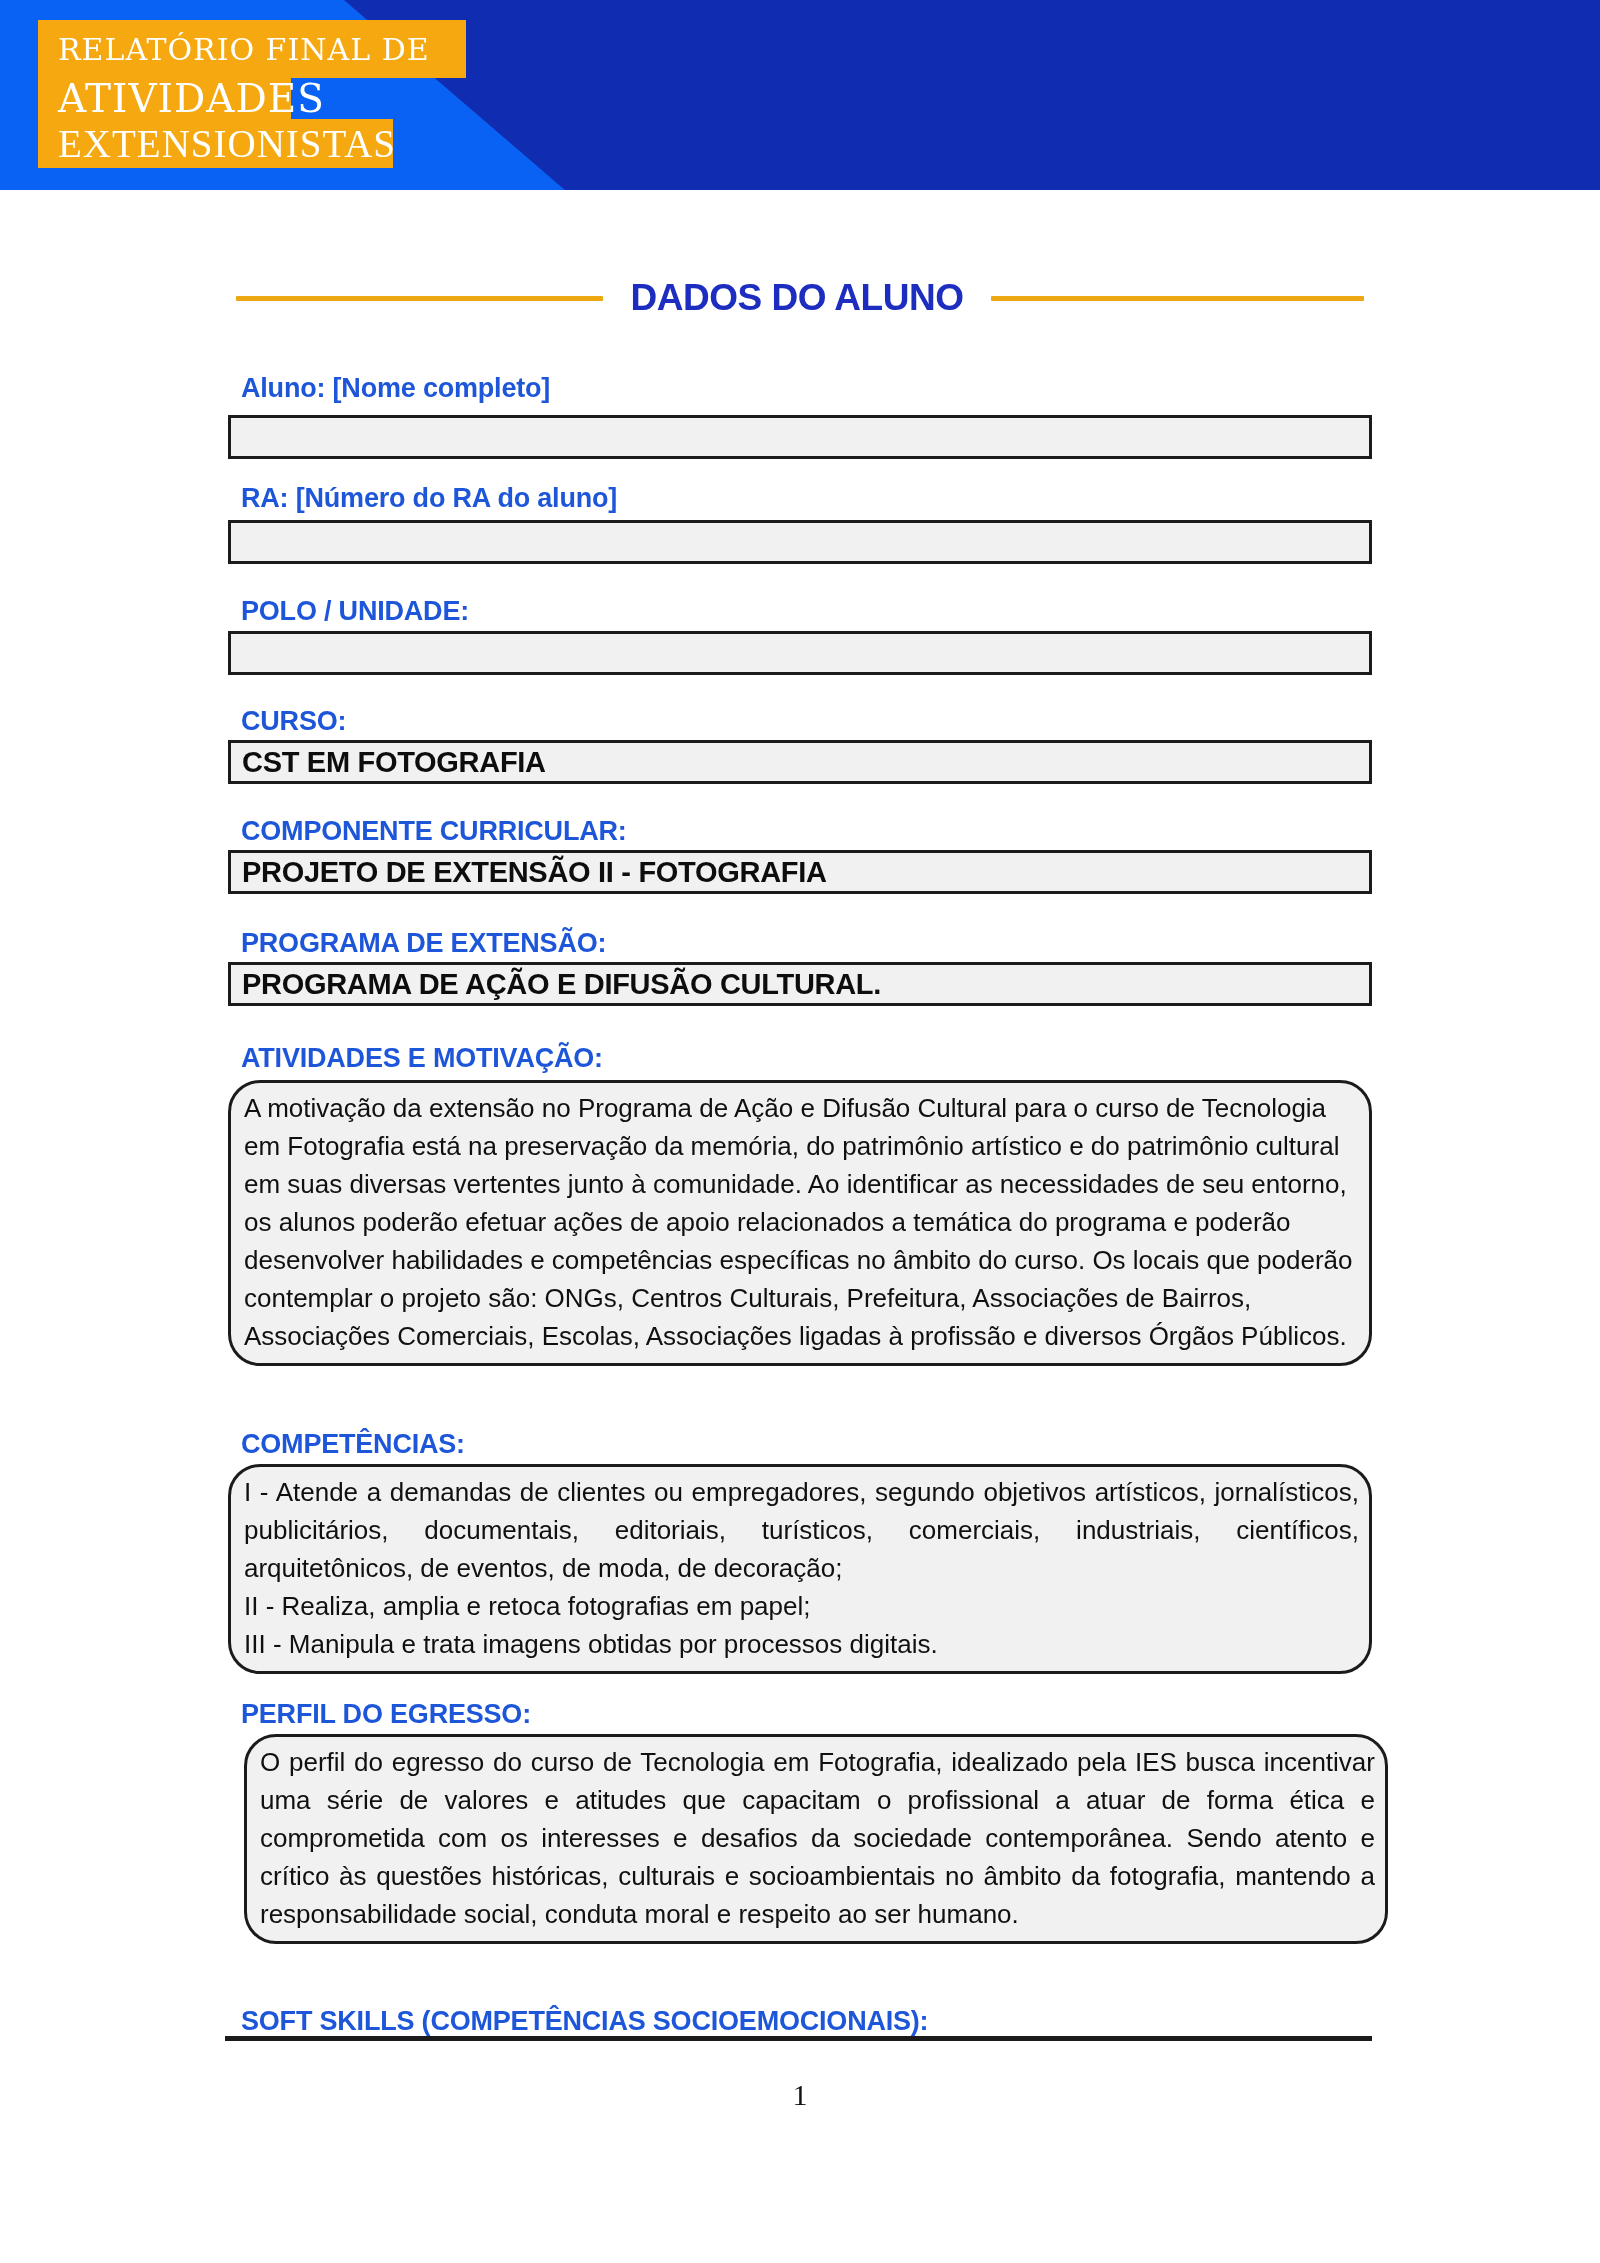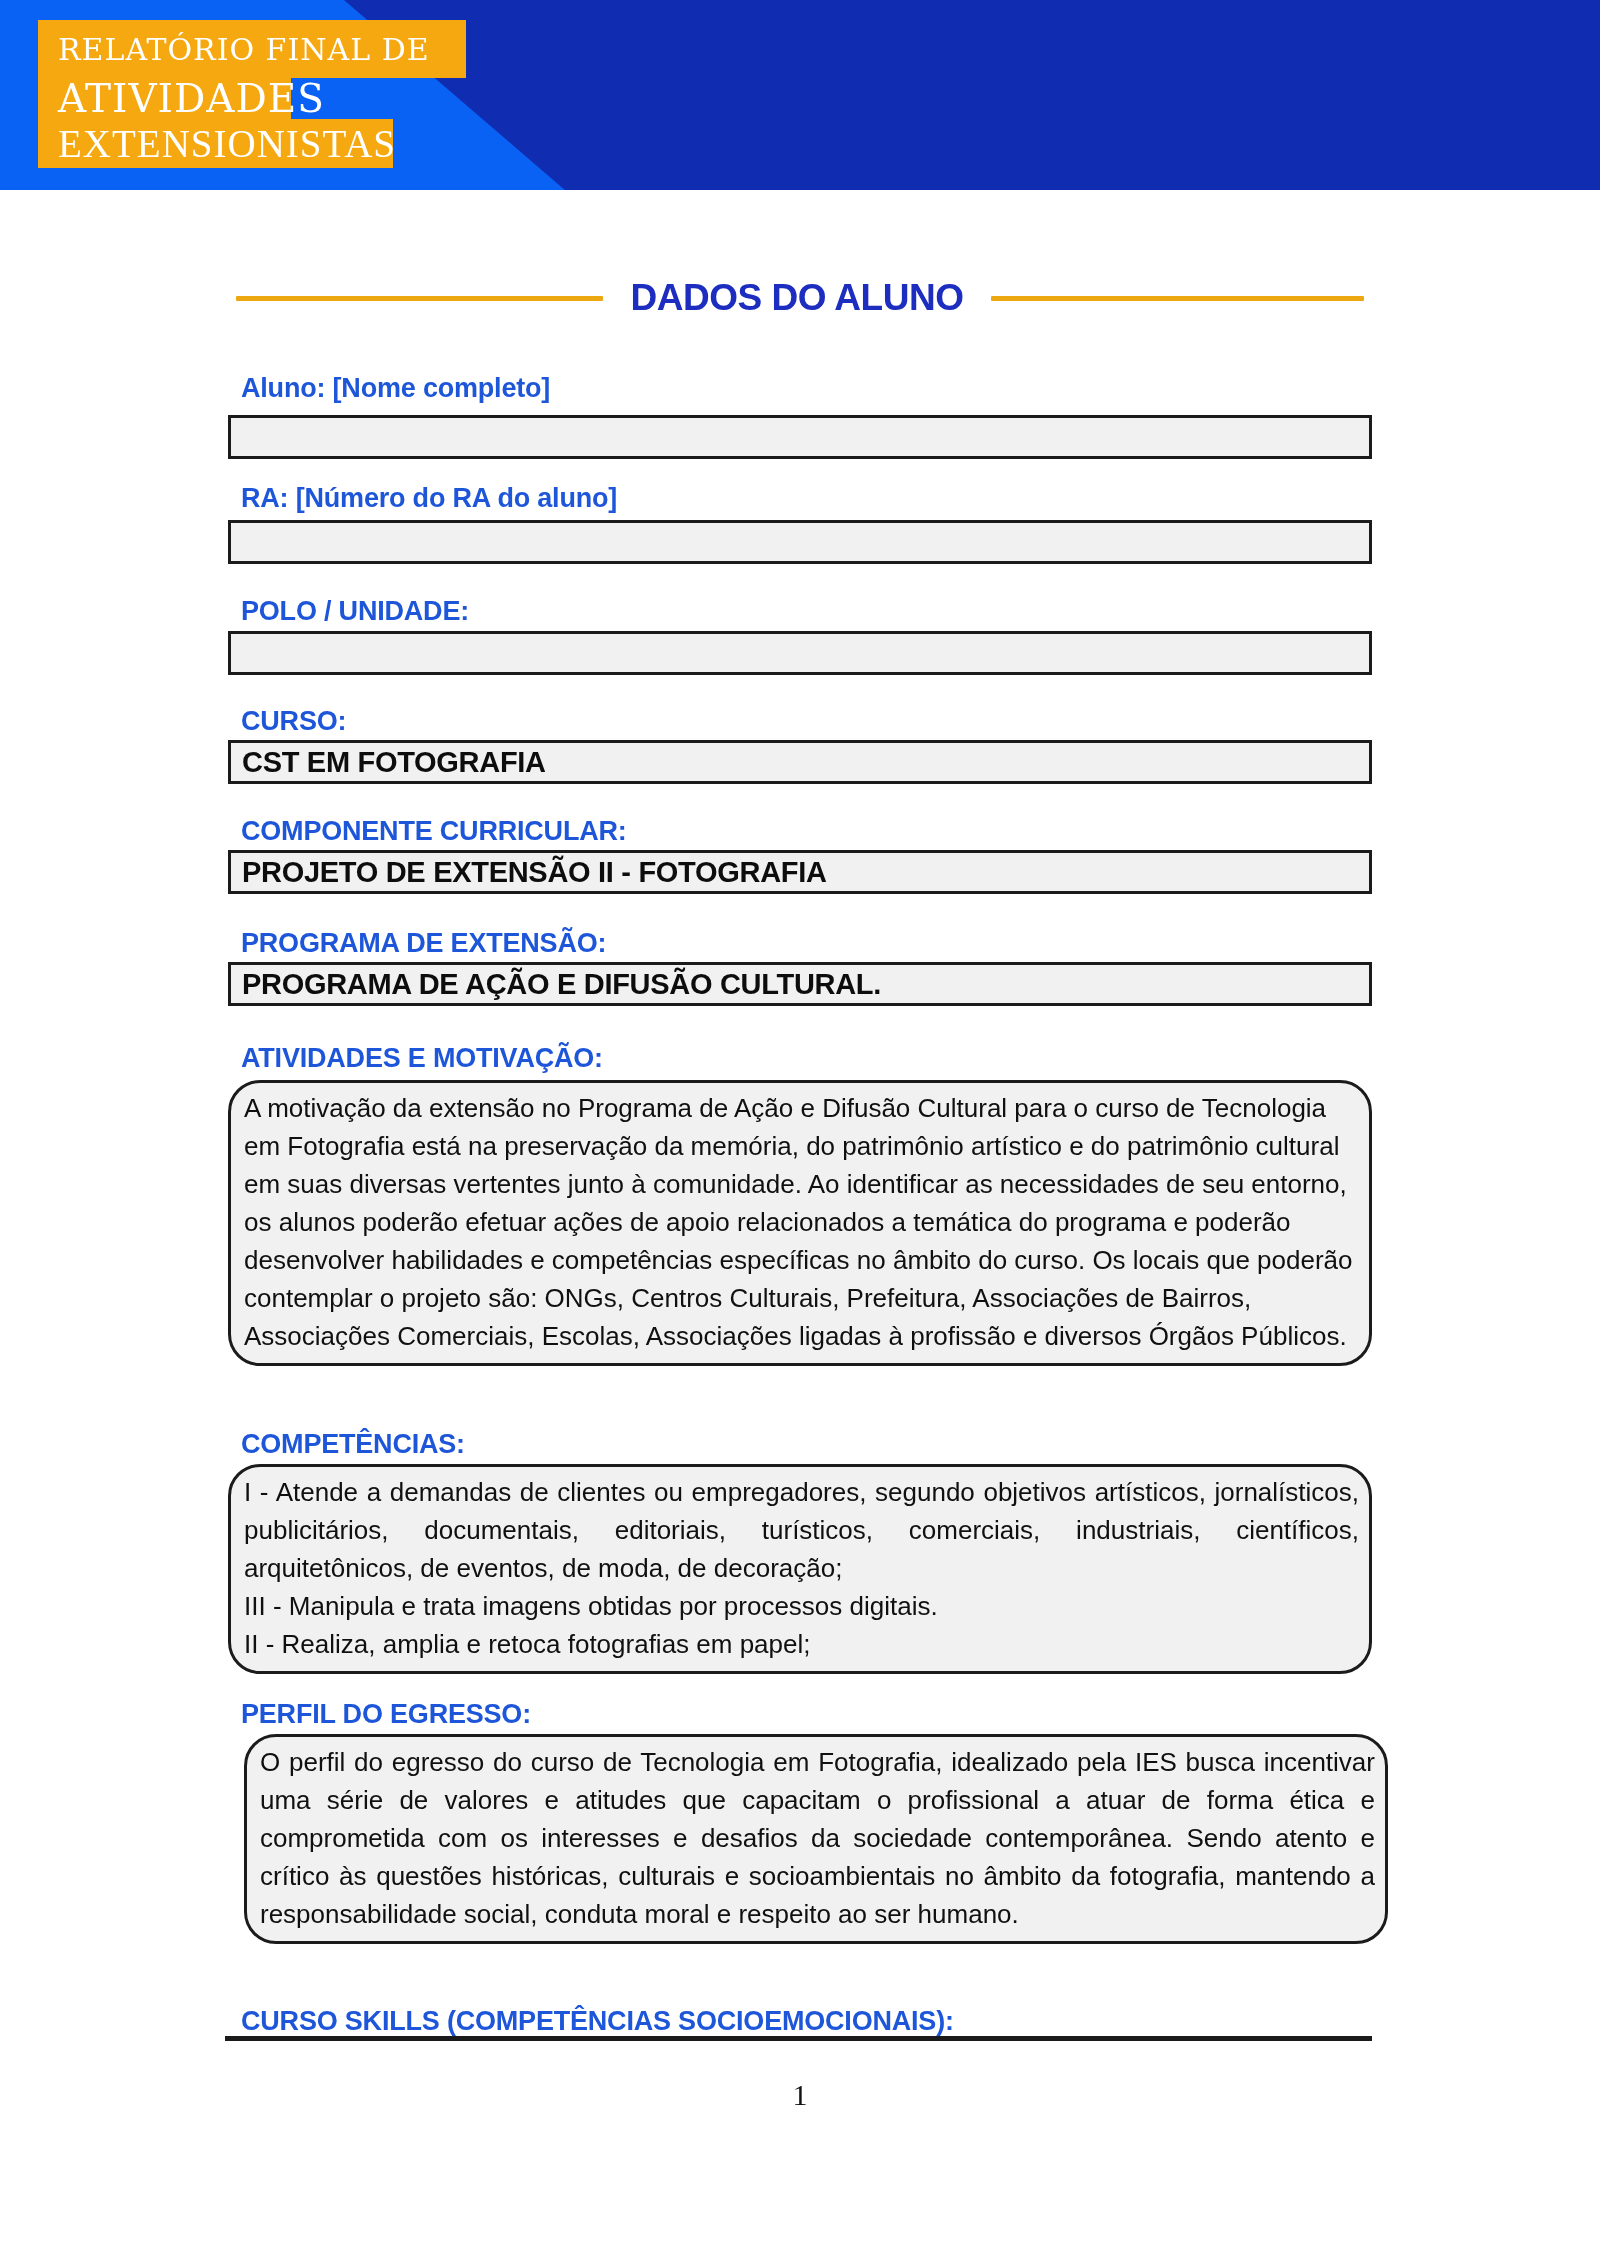--- a/index.html
+++ b/index.html
@@ -138,27 +138,27 @@
   </div>
 
   <div class="field-label" style="top:1042px">ATIVIDADES E MOTIVAÇÃO:</div>
   <div class="fieldbox para left-align" style="top:1080px">
     <span>A motivação da extensão no Programa de Ação e Difusão Cultural para o curso de Tecnologia em Fotografia está na preservação da memória, do patrimônio artístico e do patrimônio cultural em suas diversas vertentes junto à comunidade. Ao identificar as necessidades de seu entorno, os alunos poderão efetuar ações de apoio relacionados a temática do programa e poderão desenvolver habilidades e competências específicas no âmbito do curso. Os locais que poderão contemplar o projeto são: ONGs, Centros Culturais, Prefeitura, Associações de Bairros, Associações Comerciais, Escolas, Associações ligadas à profissão e diversos Órgãos Públicos.</span>
   </div>
 
   <div class="field-label" style="top:1428px">COMPETÊNCIAS:</div>
   <div class="fieldbox para" style="top:1464px">
     <div class="comp-item">I - Atende a demandas de clientes ou empregadores, segundo objetivos artísticos, jornalísticos, publicitários, documentais, editoriais, turísticos, comerciais, industriais, científicos, arquitetônicos, de eventos, de moda, de decoração;</div>
+    <div class="comp-item">II - Realiza, amplia e retoca fotografias em papel;</div>
     <div class="comp-item">III - Manipula e trata imagens obtidas por processos digitais.</div>
-    <div class="comp-item">II - Realiza, amplia e retoca fotografias em papel;</div>
   </div>
 
   <div class="field-label" style="top:1698px">PERFIL DO EGRESSO:</div>
   <div class="fieldbox para justified" style="top:1734px">
     <span>O perfil do egresso do curso de Tecnologia em Fotografia, idealizado pela IES busca incentivar uma série de valores e atitudes que capacitam o profissional a atuar de forma ética e comprometida com os interesses e desafios da sociedade contemporânea. Sendo atento e crítico às questões históricas, culturais e socioambientais no âmbito da fotografia, mantendo a responsabilidade social, conduta moral e respeito ao ser humano.</span>
   </div>
 
-  <div class="field-label" style="top:2005px">CURSO SKILLS (COMPETÊNCIAS SOCIOEMOCIONAIS):</div>
+  <div class="field-label" style="top:2005px">SOFT SKILLS (COMPETÊNCIAS SOCIOEMOCIONAIS):</div>
   <div class="soft-underline"></div>
 
   <div class="page-number">1</div>
 
 </div>
 
 </body></html>

